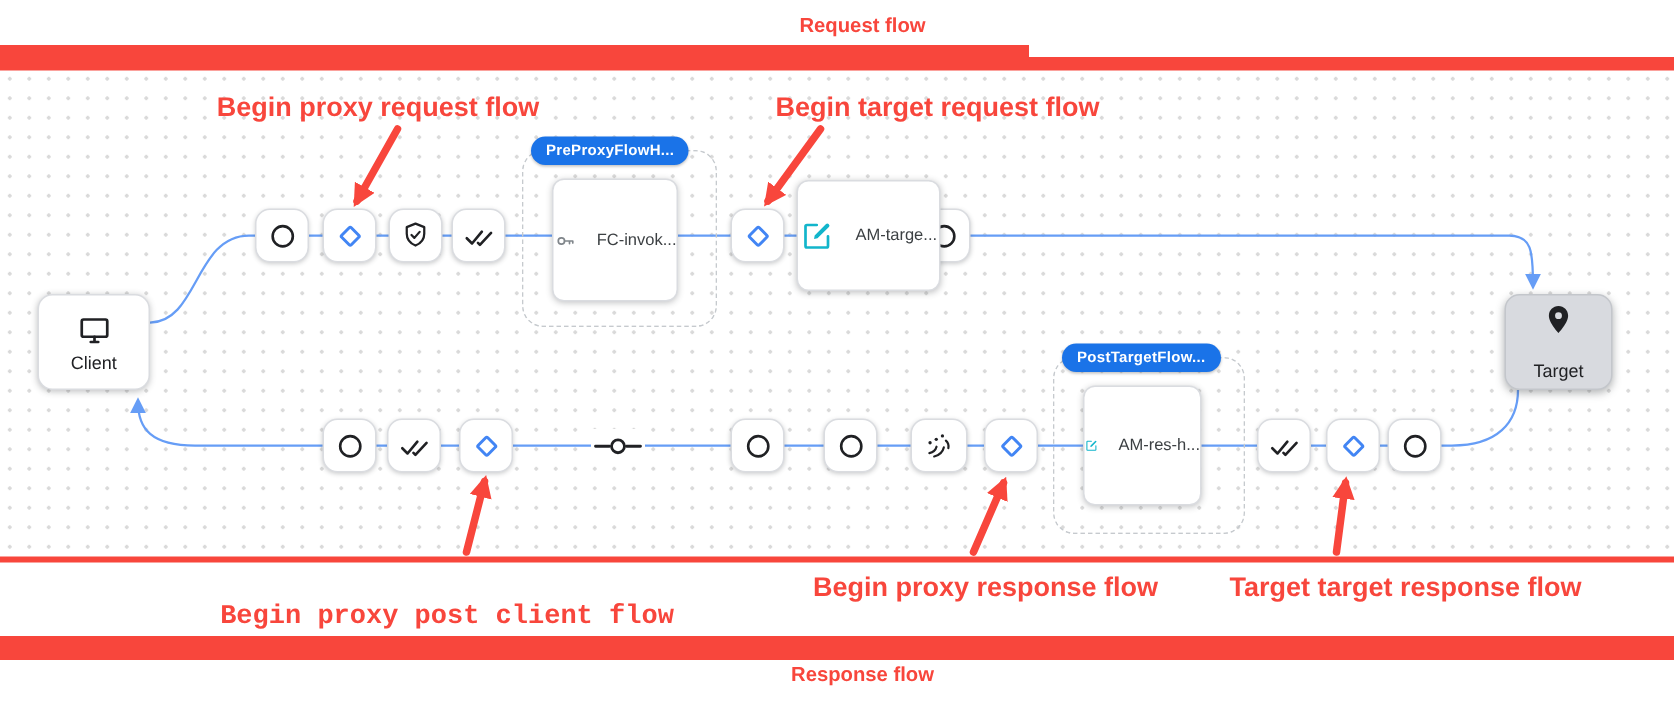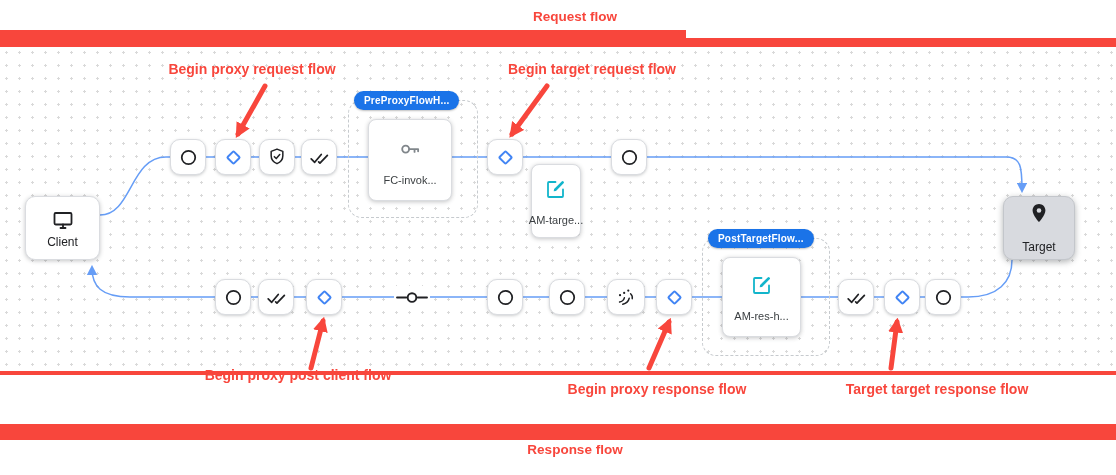--- a/index.html
+++ b/index.html
@@ -23,21 +23,21 @@
 
   .flow-heading {
     position:absolute; z-index:7; transform:translateX(-50%);
     color:var(--annotation_red,#f8463c); font-weight:bold; font-size:13.5px; white-space:nowrap;padding-left:36px;
   }
   .hdr-top { left:557px; top:9px; }
   .hdr-bot { left:557px; top:442px; }
 
   .ann {
     position:absolute; z-index:7; transform:translateX(-50%);
-    color:var(--annotation_red,#f8463c); font-weight:bold; font-size:14px; white-space:nowrap;
+    color:var(--annotation_red,#f8463c); font-weight:bold; font-size:18px; white-space:nowrap;
   }
 
   .layer { position:absolute; left:0; top:0; pointer-events:none; }
   .layer.lines  { z-index:1; }
   .layer.arrows { z-index:6; }
 
   
   .step {
     position:absolute; z-index:2; width:36px; height:36px;
     background:#fff; border:1px solid var(--node_border,#dadce0); border-radius:10px;
@@ -51,21 +51,21 @@
   .diamond {
     display:block; width:11px; height:11px;
     border:2px solid #4285f4; border-radius:2px; transform:rotate(45deg);
   }
 
   
   .card {
     position:absolute; z-index:3; background:#fff;
     border:1px solid var(--node_border,#dadce0); border-radius:8px;
     box-shadow:0 1px 4px rgba(60,64,67,.3);
-    display:flex; flex-direction:column; align-items:center; justify-content:center; gap:13px;
+    display:flex; align-items:center; justify-content:center; gap:13px;
   }
   .card-label { font-size:11px; color:#3c4043; white-space:nowrap; }
 
   
   .group {
     position:absolute; z-index:2;
     border:1.5px dashed #c6cace; border-radius:14px;
   }
   .pill {
     position:absolute; z-index:4;
@@ -154,21 +154,21 @@
         <circle cx="8" cy="13" r="3.2"></circle>
         <path d="M11.2 13h8.3M16.2 13v2.6M19.5 13v2"></path>
       </svg>
     <span class="card-label">FC-invok...</span>
   </div>
 
   <div class="step" style="left:487px; top:139px;">
     <span class="diamond"></span>
   </div>
 
-  <div class="card" style="left:531px; top:120px; width:50px; height:74px;margin-top:44px;">
+  <div class="card" style="left:531px; top:120px; width:96px; height:74px;">
     <svg viewBox="0 0 24 24" width="24" height="24">
         <path d="M19 12.5V19a1 1 0 0 1-1 1H5a1 1 0 0 1-1-1V6a1 1 0 0 1 1-1h6.5" fill="none" stroke="#12b5cb" stroke-width="1.8" stroke-linecap="round"></path>
         <path d="M9.7 14.3l.4-2.3 7.6-7.6a1.2 1.2 0 0 1 1.7 0l.2.2a1.2 1.2 0 0 1 0 1.7l-7.6 7.6-2.3.4z" fill="#12b5cb"></path>
       </svg>
     <span class="card-label">AM-targe...</span>
   </div>
 
   <div class="step" style="left:611px; top:139px;">
     <svg viewBox="0 0 24 24" width="19" height="19">
         <circle cx="12" cy="12" r="8.5" fill="none" stroke="#202124" stroke-width="2.2"></circle>
@@ -253,18 +253,18 @@
       </marker>
     </defs>
     <line x1="265" y1="86" x2="238" y2="134" stroke="#f8463c" stroke-width="5" stroke-linecap="round" marker-end="url(#redArrow)"></line>
     <line x1="547" y1="86" x2="512" y2="134" stroke="#f8463c" stroke-width="5" stroke-linecap="round" marker-end="url(#redArrow)"></line>
     <line x1="311" y1="368" x2="323" y2="321" stroke="#f8463c" stroke-width="5" stroke-linecap="round" marker-end="url(#redArrow)"></line>
     <line x1="649" y1="368" x2="669" y2="322" stroke="#f8463c" stroke-width="5" stroke-linecap="round" marker-end="url(#redArrow)"></line>
     <line x1="891" y1="368" x2="897" y2="322" stroke="#f8463c" stroke-width="5" stroke-linecap="round" marker-end="url(#redArrow)"></line>
   </svg>
 
   <div class="ann" style="left:252px; top:61px;">Begin proxy request flow</div>
-  <div class="ann" style="left:592px; top:61px;">Begin target request flow</div>
-  <div class="ann" style="left:298px; top:367px;">Begin proxy post client flow</div>
+  <div class="ann" style="left:625px; top:61px;">Begin target request flow</div>
+  <div class="ann" style="left:298px; top:401px;font-family:Liberation Mono, monospace;">Begin proxy post client flow</div>
   <div class="ann" style="left:657px; top:381px;">Begin proxy response flow</div>
   <div class="ann" style="left:937px; top:381px;">Target target response flow</div>
 
 </div>
 
 </body></html>

